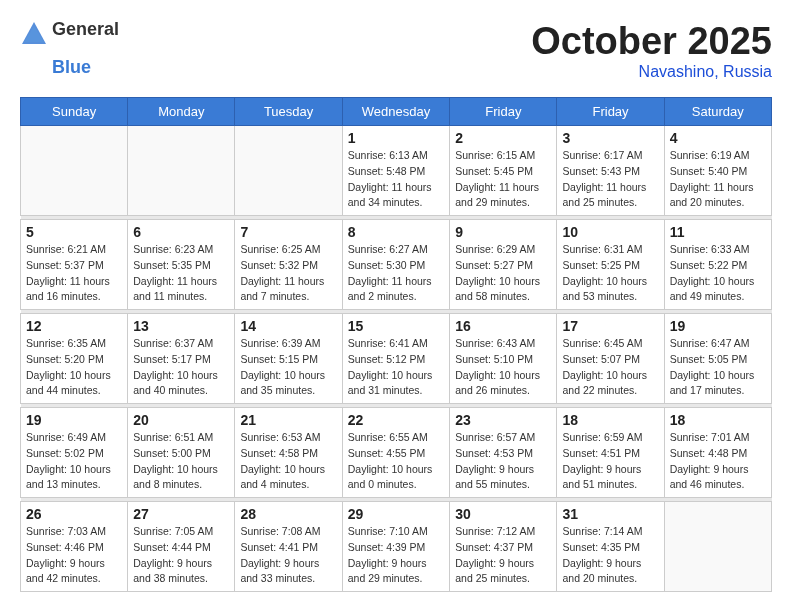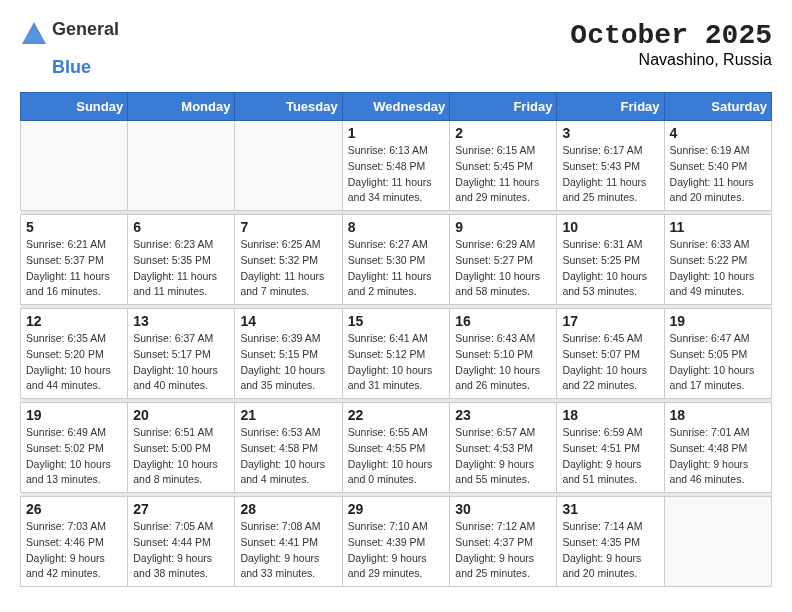--- a/index.html
+++ b/index.html
@@ -38,42 +38,41 @@
     }
     .logo-icon {
       width: 28px;
       height: 28px;
       margin-right: 4px;
     }
     .title-block {
       text-align: right;
     }
     .month-title {
-      font-size: 28px;
+      font-size: 38px;
       font-weight: bold;
       color: #222;
-      font-family: Liberation Mono, monospace;
     }
     .location {
       font-size: 16px;
-      color: #000000;
+      color: #1d4ed8;
       text-align: right;
     }
     .calendar {
       width: 100%;
       border-collapse: collapse;
       font-size: 11px;
     }
     .calendar th {
       background-color: #3a7bd5;
       color: #fff;
       padding: 6px 4px;
-      text-align: right;
+      text-align: center;
       font-size: 13px;
-      font-weight: bold;
+      font-weight: normal;
       border: 1px solid #2d60b0;
     }
     .calendar td {
       border: 1px solid #ccc;
       vertical-align: top;
       padding: 4px 5px;
       width: 108px;
       min-height: 80px;
       background: #fff;
     }

